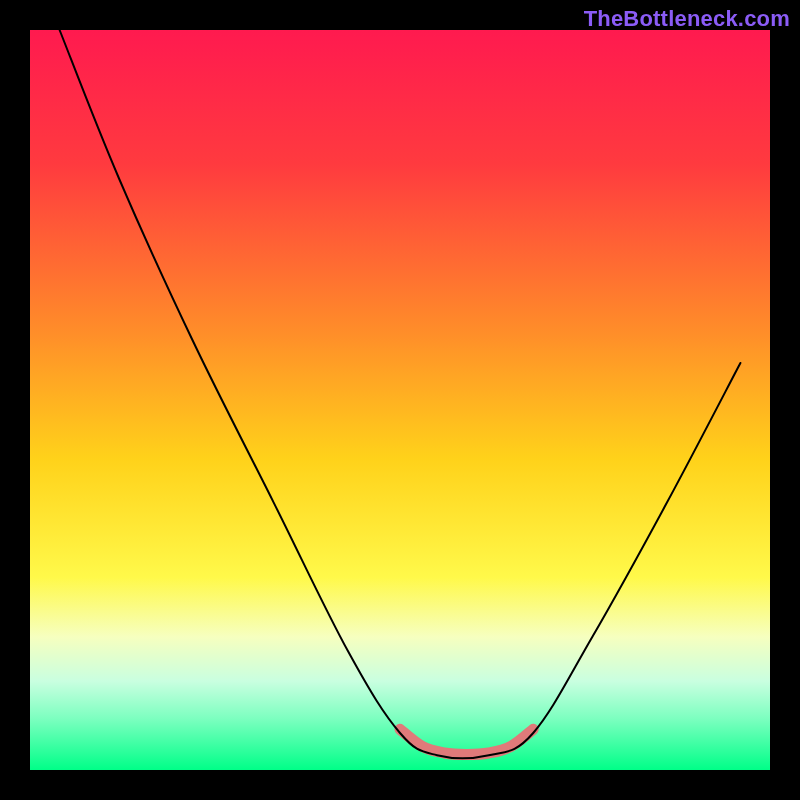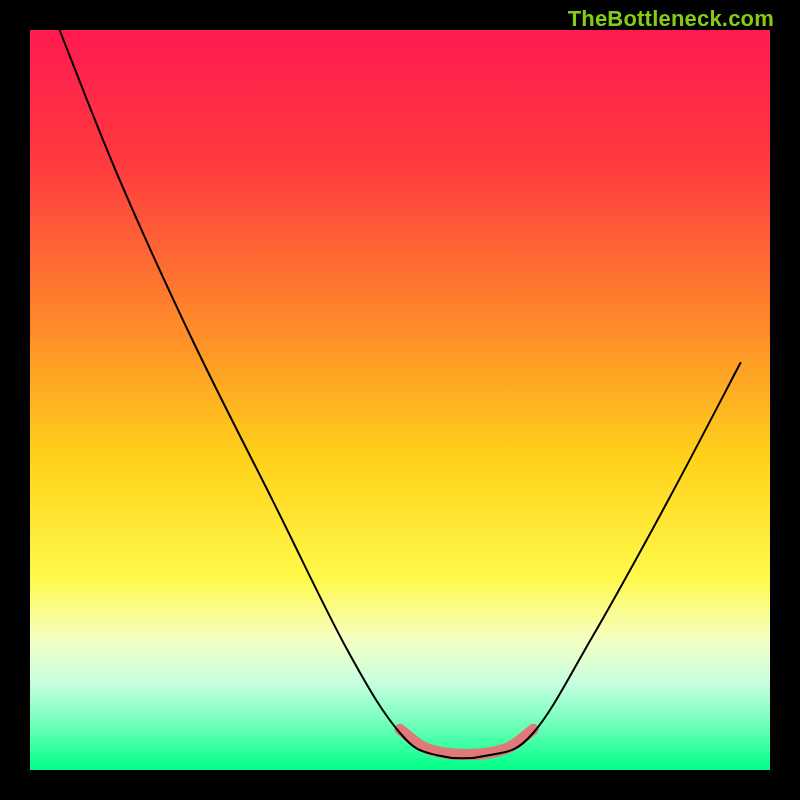--- a/index.html
+++ b/index.html
@@ -13,22 +13,22 @@
   }
   .frame {
     width: 800px;
     height: 800px;
     position: relative;
     background: #000;
   }
   .watermark {
     position: absolute;
     top: 6px;
-    right: 26px;
-    color: #84cc16;
+    right: 10px;
+    color: #8b5cf6;
     font-size: 22px;
     font-weight: 600;
     letter-spacing: 0.2px;
     z-index: 10;
   }
   svg {
     display: block;
   }
 </style>
 </head>

